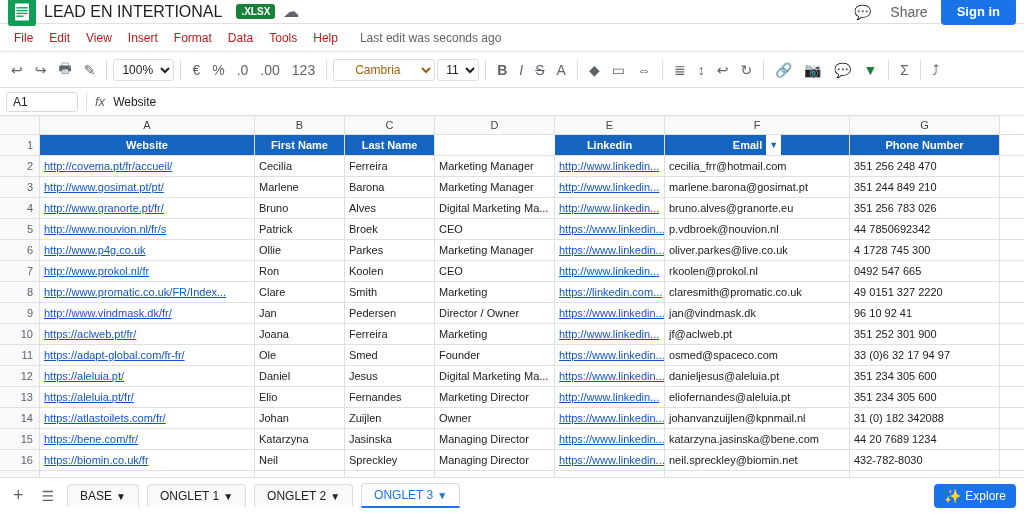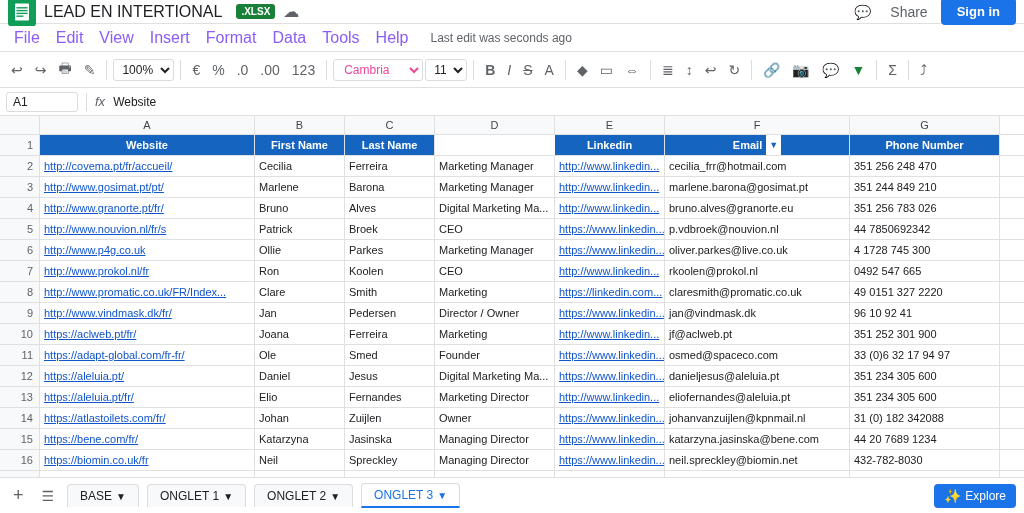--- a/index.html
+++ b/index.html
@@ -22,37 +22,37 @@
       background: #1a73e8; color: #fff; border: none; border-radius: 4px;
       padding: 6px 16px; font-size: 13px; cursor: pointer; font-weight: 700;
     }
     .comments-icon { color: #5f6368; font-size: 18px; cursor: pointer; background: none; border: none; }
 
     
     .menu-bar {
       display: flex; align-items: center; height: 28px; padding: 0 8px;
       background: #fff; border-bottom: 1px solid #e0e0e0; gap: 4px;
     }
-    .menu-item { font-size: 16px; color: #8b5cf6; padding: 2px 6px; cursor: pointer; border-radius: 3px; text-align: center; }
+    .menu-item { font-size: 12px; color: #b91c1c; padding: 2px 6px; cursor: pointer; border-radius: 3px; text-align: center; }
     .edit-status { color: #5f6368; font-size: 12px; margin-left: 12px; }
 
     
     .toolbar {
       display: flex; align-items: center; height: 36px; padding: 0 6px;
       background: #fff; border-bottom: 1px solid #e0e0e0; gap: 2px;
     }
     .tb-btn { background: none; border: none; cursor: pointer; color: #5f6368; padding: 3px 5px; border-radius: 3px; font-size: 14px; }
     .tb-sep { width: 1px; height: 20px; background: #dadce0; margin: 0 4px; }
     .zoom-select {
       font-size: 12px; border: 1px solid #dadce0; border-radius: 3px;
       padding: 2px 4px; color: #202124; background: #fff; cursor: pointer;
     }
     .font-select {
       font-size: 12px; border: 1px solid #dadce0; border-radius: 3px;
-      padding: 2px 6px; color: #ec4899; background: #fff; cursor: pointer; min-width: 90px;
+      padding: 2px 17px; color: #a16207; background: #fff; cursor: pointer; min-width: 90px;
     }
     .font-size-select {
       font-size: 12px; border: 1px solid #dadce0; border-radius: 3px;
       padding: 2px 4px; color: #202124; background: #fff; cursor: pointer; width: 42px;
     }
     .tb-bold { font-weight: bold; }
     .tb-italic { font-style: italic; }
 
     
     .formula-bar {

